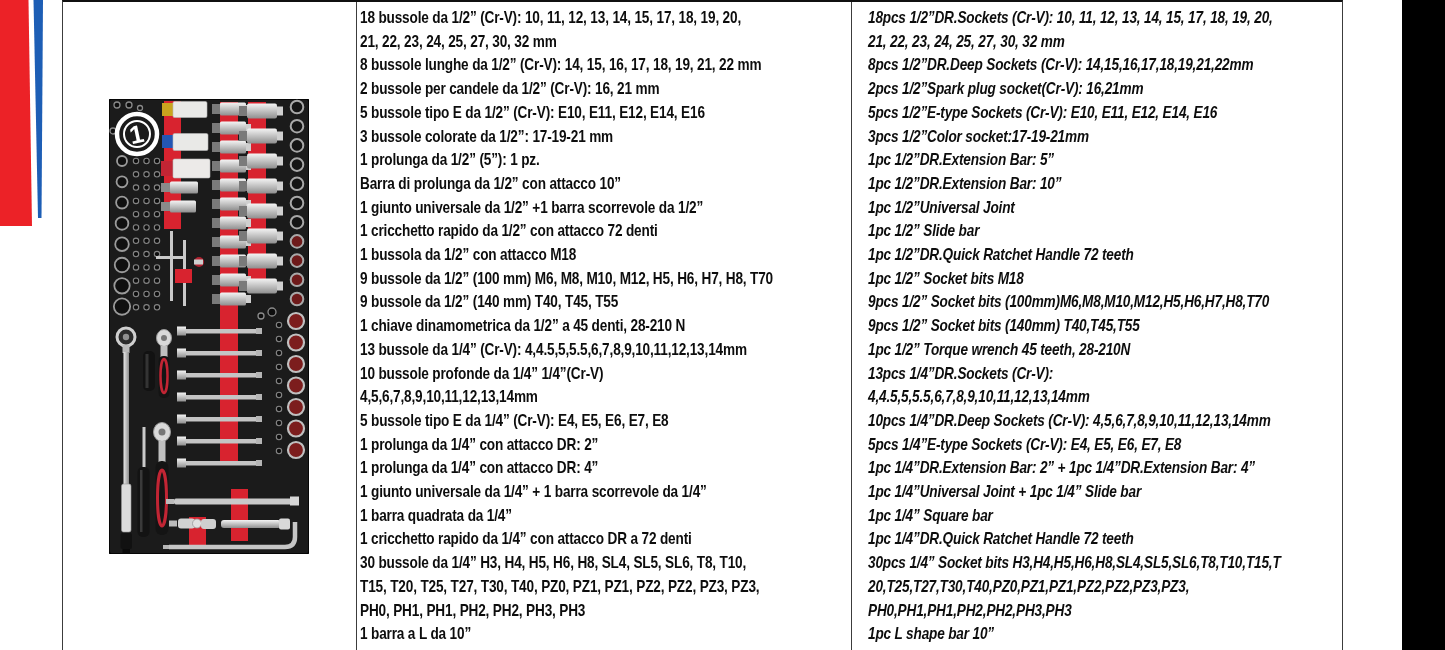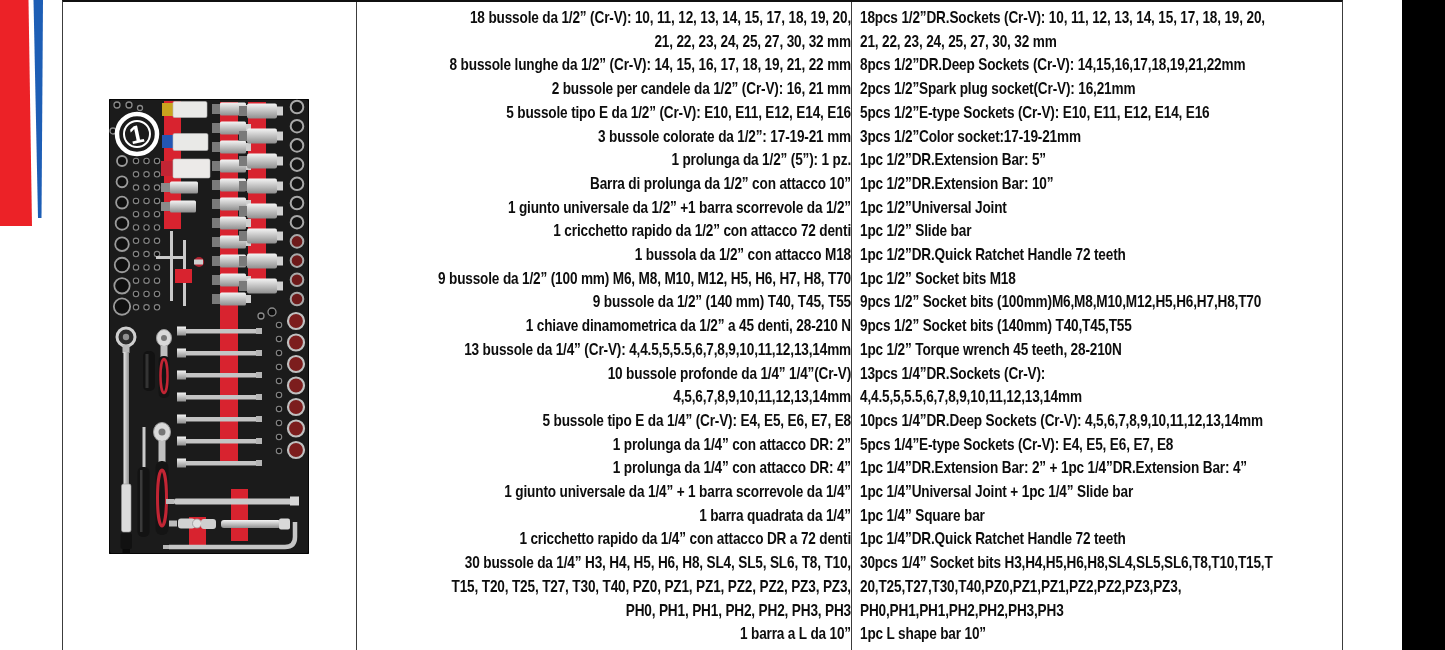--- a/index.html
+++ b/index.html
@@ -12,22 +12,22 @@
   
   .edge-band{position:absolute;left:1402px;top:0;width:43px;height:650px;background:#000;}
   
   .spec-table{
     position:absolute;left:62px;top:0;width:1281px;height:650px;
     border-top:2px solid #101010;border-left:1px solid #3c3c3c;border-right:1px solid #3c3c3c;
     display:flex;box-sizing:border-box;background:#fff;
   }
   .cell{box-sizing:border-box;height:100%;overflow:hidden;}
   .cell-image{width:293px;position:relative;}
-  .cell-italian{width:495px;border-left:1px solid #3c3c3c;padding:4px 0 0 13px;text-align:right;}
-  .cell-english{flex:1;border-left:1px solid #3c3c3c;padding:4px 0 0 8px;}
+  .cell-italian{width:495px;border-left:1px solid #3c3c3c;padding:4px 0 0 3px;}
+  .cell-english{flex:1;border-left:1px solid #3c3c3c;padding:4px 0 0 16px;font-style:italic;}
   .col-text{
     font-weight:bold;font-size:17px;line-height:23.7px;letter-spacing:-0.2px;
     transform:scaleX(0.80);transform-origin:0 0;width:125%;
   }
   .tline{white-space:nowrap;}
   .tray-svg{position:absolute;left:46px;top:97px;}
 </style>
 </head>
 <body>
 

